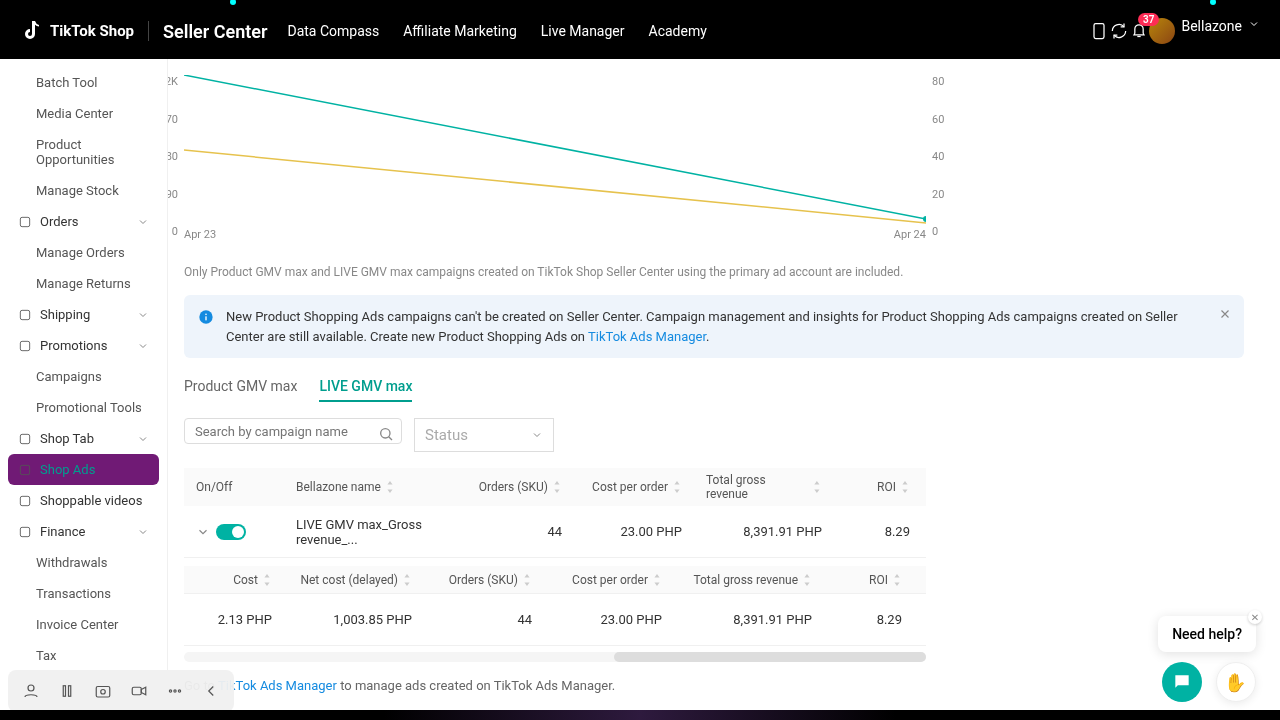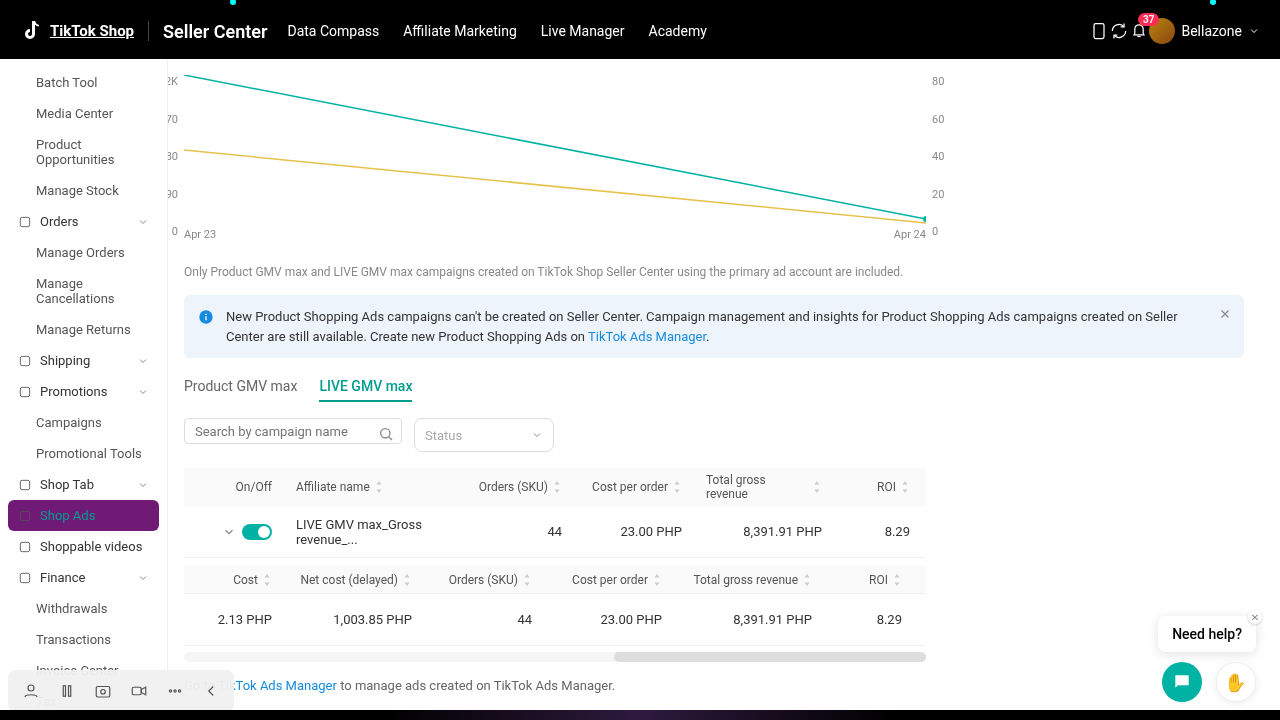--- a/index.html
+++ b/index.html
@@ -1,29 +1,29 @@
 <!DOCTYPE html>
 <html><head>
 <meta charset="utf-8">
 <style>
 * { margin: 0; padding: 0; box-sizing: border-box; font-family: -apple-system, BlinkMacSystemFont, "Segoe UI", Roboto, sans-serif; }
 body { background: #fff; width: 1280px; height: 720px; overflow: hidden; }
 
 .topbar { background: #000; height: 56px; display: flex; align-items: center; padding: 0 20px; color: #fff; }
-.logo { display: flex; align-items: center; gap: 6px; font-weight: 700; font-size: 15px; text-decoration: underline; }
+.logo { display: flex; align-items: center; gap: 6px; font-weight: 700; font-size: 15px; }
 .logo-icon { width: 24px; height: 24px; }
 .divider-v { width: 1px; height: 20px; background: #444; margin: 0 14px; }
 .brand { font-size: 18px; font-weight: 600; margin-right: 20px; }
 .nav-links { display: flex; gap: 24px; align-items: center; }
 .nav-links span { font-size: 14px; cursor: pointer; }
 .topbar-right { margin-left: auto; display: flex; align-items: center; }
 .top-icon { width: 20px; height: 20px; stroke: #fff; fill: none; stroke-width: 1.5; cursor: pointer; }
 .bell-wrap { position: relative; }
 .badge { position: absolute; top: -6px; right: -10px; background: #fe2c55; color: #fff; font-size: 10px; padding: 1px 5px; border-radius: 9px; font-weight: 600; }
-.user { display: flex; align-items: center; gap: 6px; font-size: 14px; cursor: pointer; }
+.user { display: flex; align-items: flex-start; gap: 6px; font-size: 14px; cursor: pointer; }
 .avatar { width: 26px; height: 26px; border-radius: 50%; background: linear-gradient(135deg,#b8860b,#8b4513); }
 .chev { width: 12px; height: 12px; }
 
 .layout { display: flex; height: calc(100% - 56px); }
 .sidebar { width: 168px; background: #fff; padding: 8px; overflow-y: auto; border-right: 1px solid #f0f0f0; }
 .side-item { display: flex; align-items: center; padding: 8px 10px; font-size: 13px; color: #333; border-radius: 6px; cursor: pointer; }
 .side-item.sub { padding-left: 28px; color: #555; }
 .side-item.active { background: #701a75; color: #009e8e; font-weight: 400; }
 .side-item .si-icon { width: 14px; height: 14px; margin-right: 8px; stroke: #555; fill: none; stroke-width: 1.5; }
 .side-item .exp { margin-left: auto; width: 12px; height: 12px; stroke: #888; }
@@ -46,33 +46,33 @@
 .banner a { color: #158be0; text-decoration: none; }
 
 .tabs { display: flex; gap: 22px; margin-bottom: 16px; }
 .tab { font-size: 14px; color: #666; padding-bottom: 6px; cursor: pointer; }
 .tab.active { color: #009e8e; border-bottom: 2px solid #009e8e; font-weight: 500; }
 
 .filters { display: flex; gap: 12px; margin-bottom: 16px; }
 .search-box { position: relative; width: 218px; }
 .search-box input { width: 100%; height: 26px; border: 1px solid #ddd; border-radius: 4px; padding: 0 32px 0 10px; font-size: 13px; outline: none; }
 .search-box .sicon { position: absolute; right: 8px; top: 8px; width: 16px; height: 16px; stroke: #888; }
-.status-sel { width: 140px; height: 34px; border: 1px solid #ddd; border-radius: 8px; padding: 0 10px; display: flex; align-items: center; justify-content: space-between; font-size: 13px; color: #aaa; cursor: pointer; }
+.status-sel { width: 140px; height: 34px; border: 1px solid #ddd; border-radius: 0; padding: 0 10px; display: flex; align-items: center; justify-content: space-between; font-size: 15px; color: #aaa; cursor: pointer; }
 
 .table { width: 742px; }
 .thead { display: flex; background: #fafafa; font-size: 12px; color: #555; height: 38px; align-items: center; }
 .th, .td { padding: 0 12px; display: flex; align-items: center; }
 .sort-ic { width: 10px; height: 12px; margin-left: 4px; opacity: 0.4; }
 .trow { display: flex; height: 52px; align-items: center; border-bottom: 1px solid #f0f0f0; font-size: 13px; color: #333; background: #fff; }
 .trow.inner-head { background: #fafafa; height: 36px; font-size: 12px; color: #555; border-top: 8px solid #fff; }
 .expand-caret { width: 14px; height: 14px; stroke: #888; margin-right: 6px; cursor: pointer; }
 .toggle { width: 30px; height: 16px; background: #00b2a3; border-radius: 9px; position: relative; cursor: pointer; }
 .toggle::after { content: ''; position: absolute; width: 12px; height: 12px; background: #fff; border-radius: 50%; top: 2px; right: 2px; }
 
-.c-onoff { width: 100px; justify-content: flex-end; }
+.c-onoff { width: 100px; justify-content: flex-start; }
 .c-name { width: 180px; }
 .c-orders { width: 110px; justify-content: flex-end; }
 .c-cpo { width: 120px; justify-content: flex-end; }
 .c-rev { width: 140px; justify-content: flex-end; }
 .c-roi { width: 88px; justify-content: flex-end; }
 
 .c2-cost { width: 100px; justify-content: flex-end; }
 .c2-net { width: 140px; justify-content: flex-end; text-align: right; }
 .c2-orders { width: 120px; justify-content: flex-end; }
 .c2-cpo { width: 130px; justify-content: flex-end; }
@@ -164,23 +164,20 @@
         <svg class="si-icon" viewBox="0 0 24 24">
           <rect x="4" y="4" width="16" height="16" rx="3"></rect>
         </svg>
         <span>Orders</span>
         <svg class="exp" viewBox="0 0 24 24" fill="none" stroke-width="2">
           <path d="M6 9l6 6 6-6"></path>
         </svg>
       </div>
       <div class="side-item sub">
         <span>Manage Orders</span>
-      </div>
-      <div class="side-item sub">
-        <span>Manage Cancellations</span>
       </div>
       <div class="side-item sub">
         <span>Manage Returns</span>
       </div>
       <div class="side-item">
         <svg class="si-icon" viewBox="0 0 24 24">
           <rect x="4" y="4" width="16" height="16" rx="3"></rect>
         </svg>
         <span>Shipping</span>
         <svg class="exp" viewBox="0 0 24 24" fill="none" stroke-width="2">
@@ -304,21 +301,21 @@
             </svg>
       </div>
     </div>
 
     <div class="table">
       <div class="thead">
         <div class="th c-onoff">
               <span>On/Off</span>
             </div>
         <div class="th c-name">
-              <span>Affiliate name</span>
+              <span>Bellazone name</span>
               <svg class="sort-ic" viewBox="0 0 10 14">
                 <path d="M5 0l3 4H2zM5 14l3-4H2z" fill="#888"></path>
               </svg>
             </div>
         <div class="th c-orders">
               <span>Orders (SKU)</span>
               <svg class="sort-ic" viewBox="0 0 10 14">
                 <path d="M5 0l3 4H2zM5 14l3-4H2z" fill="#888"></path>
               </svg>
             </div>

